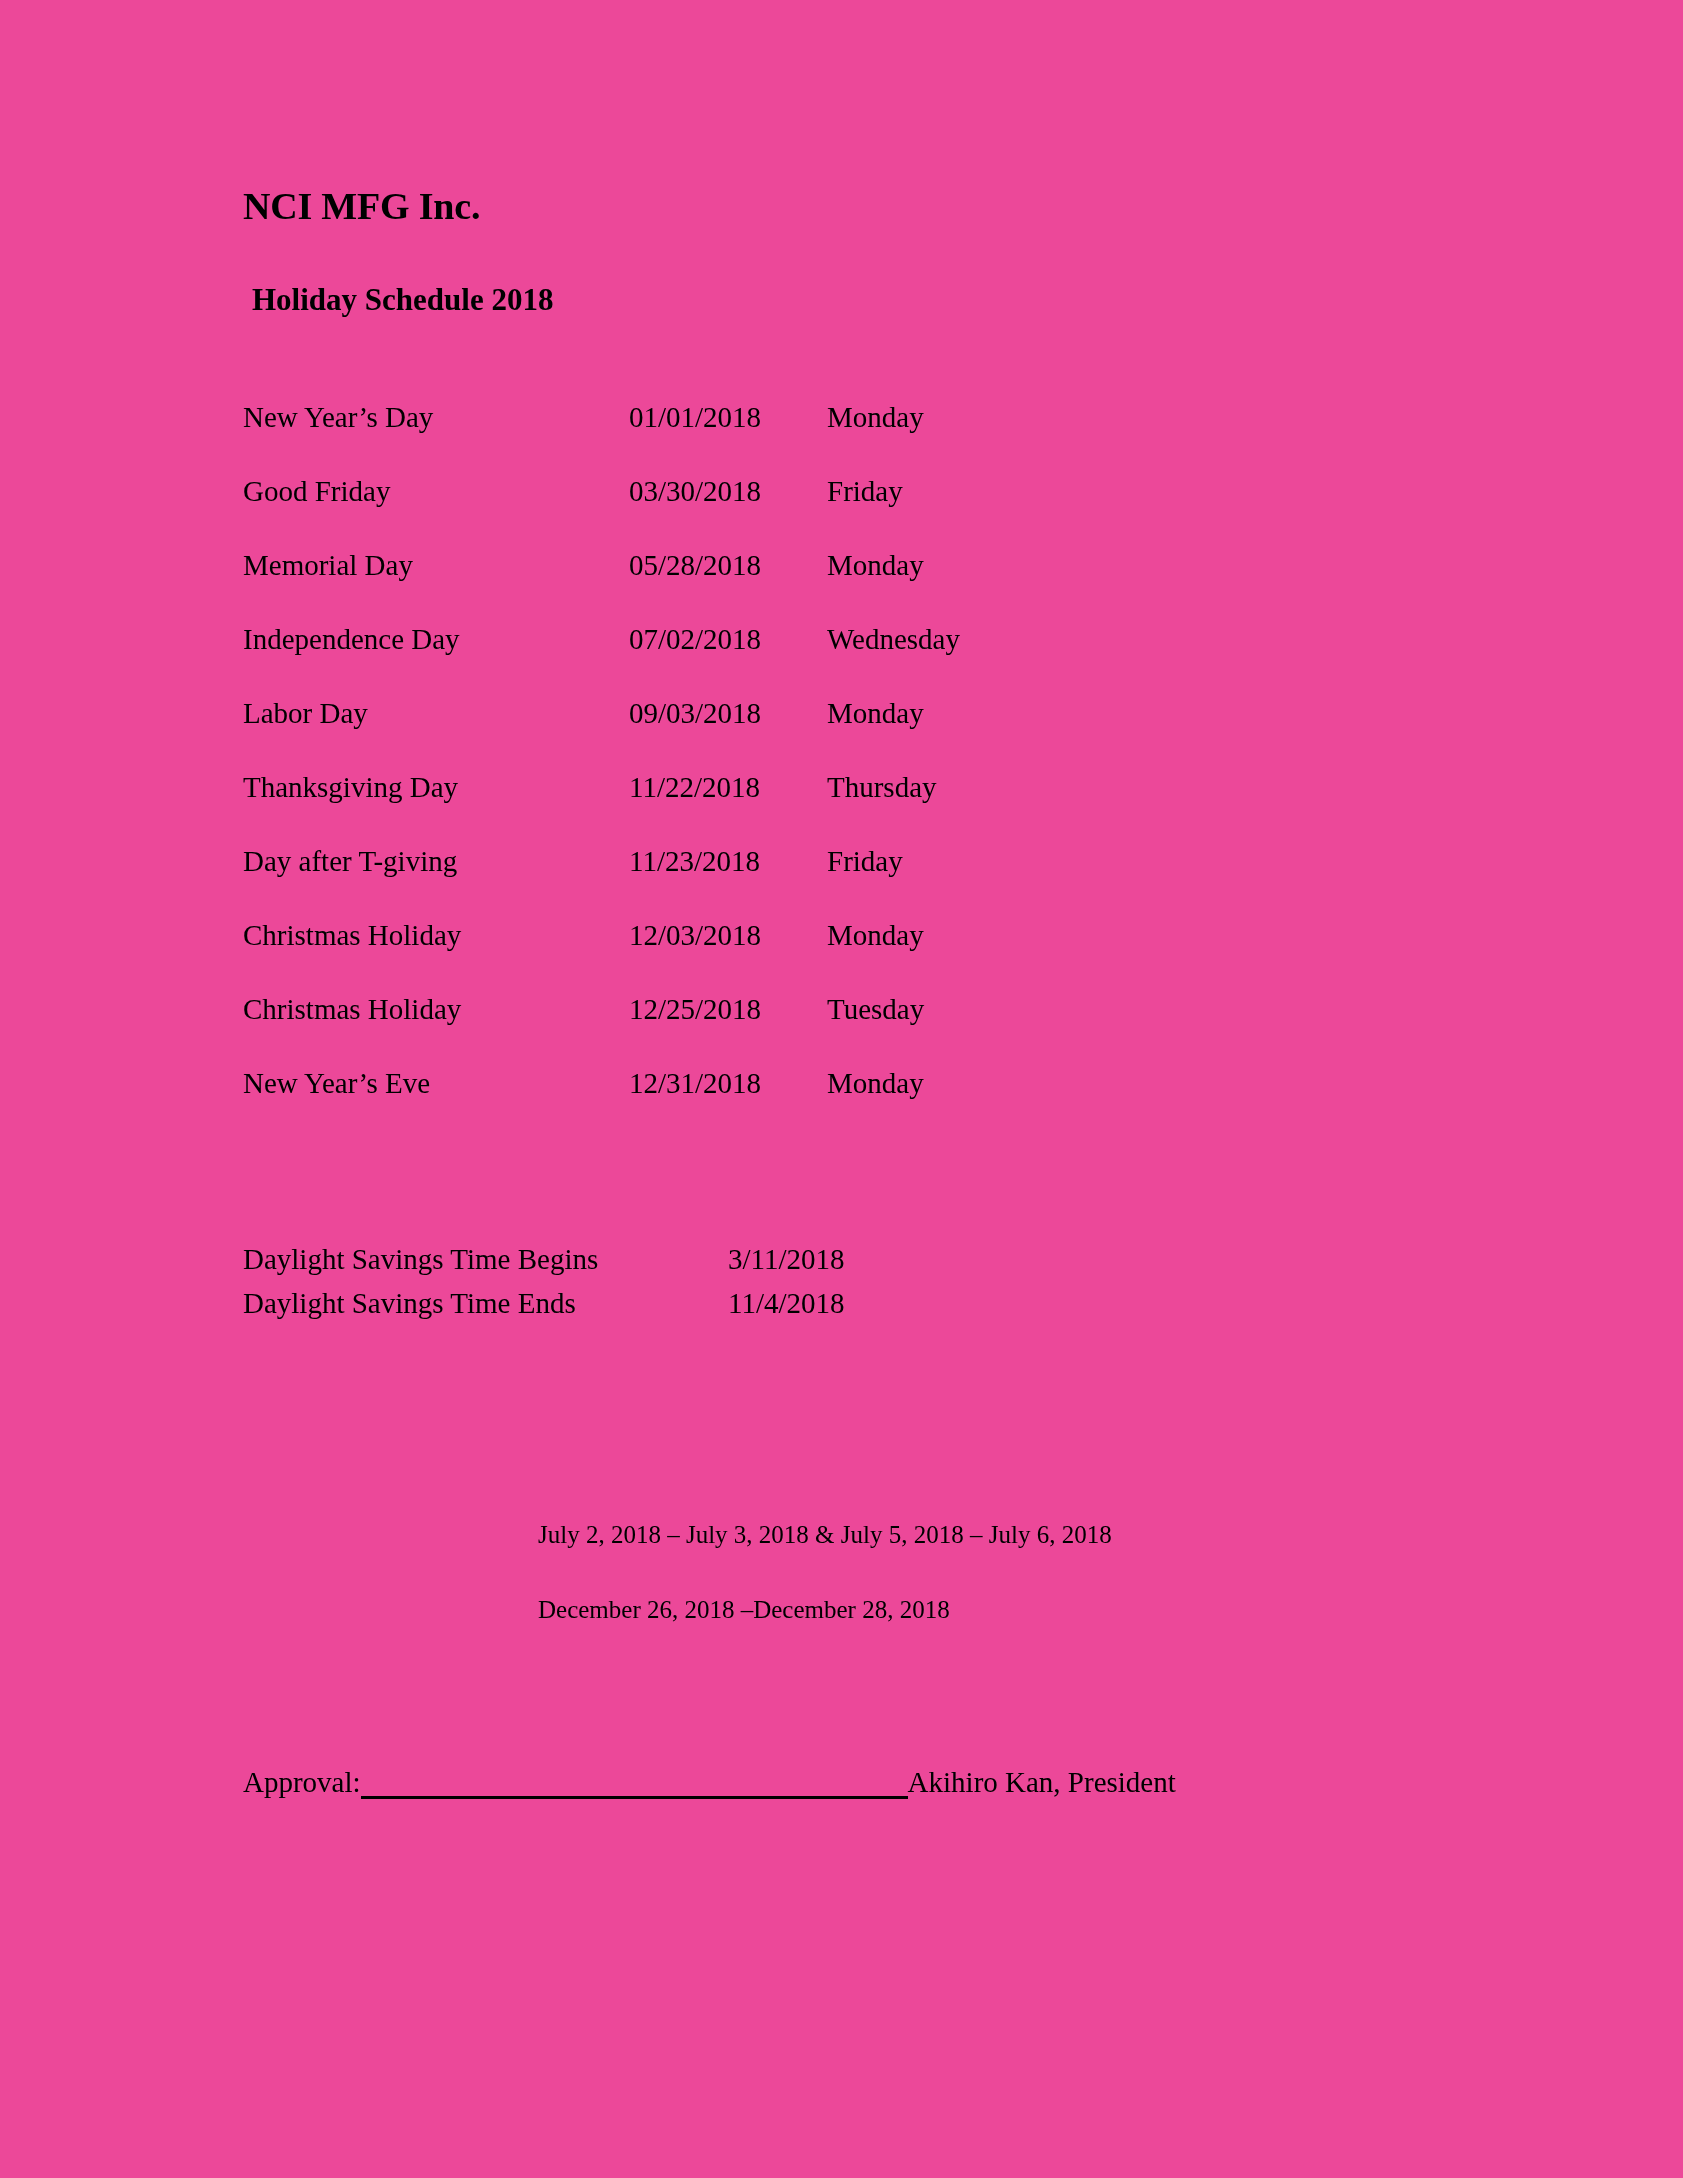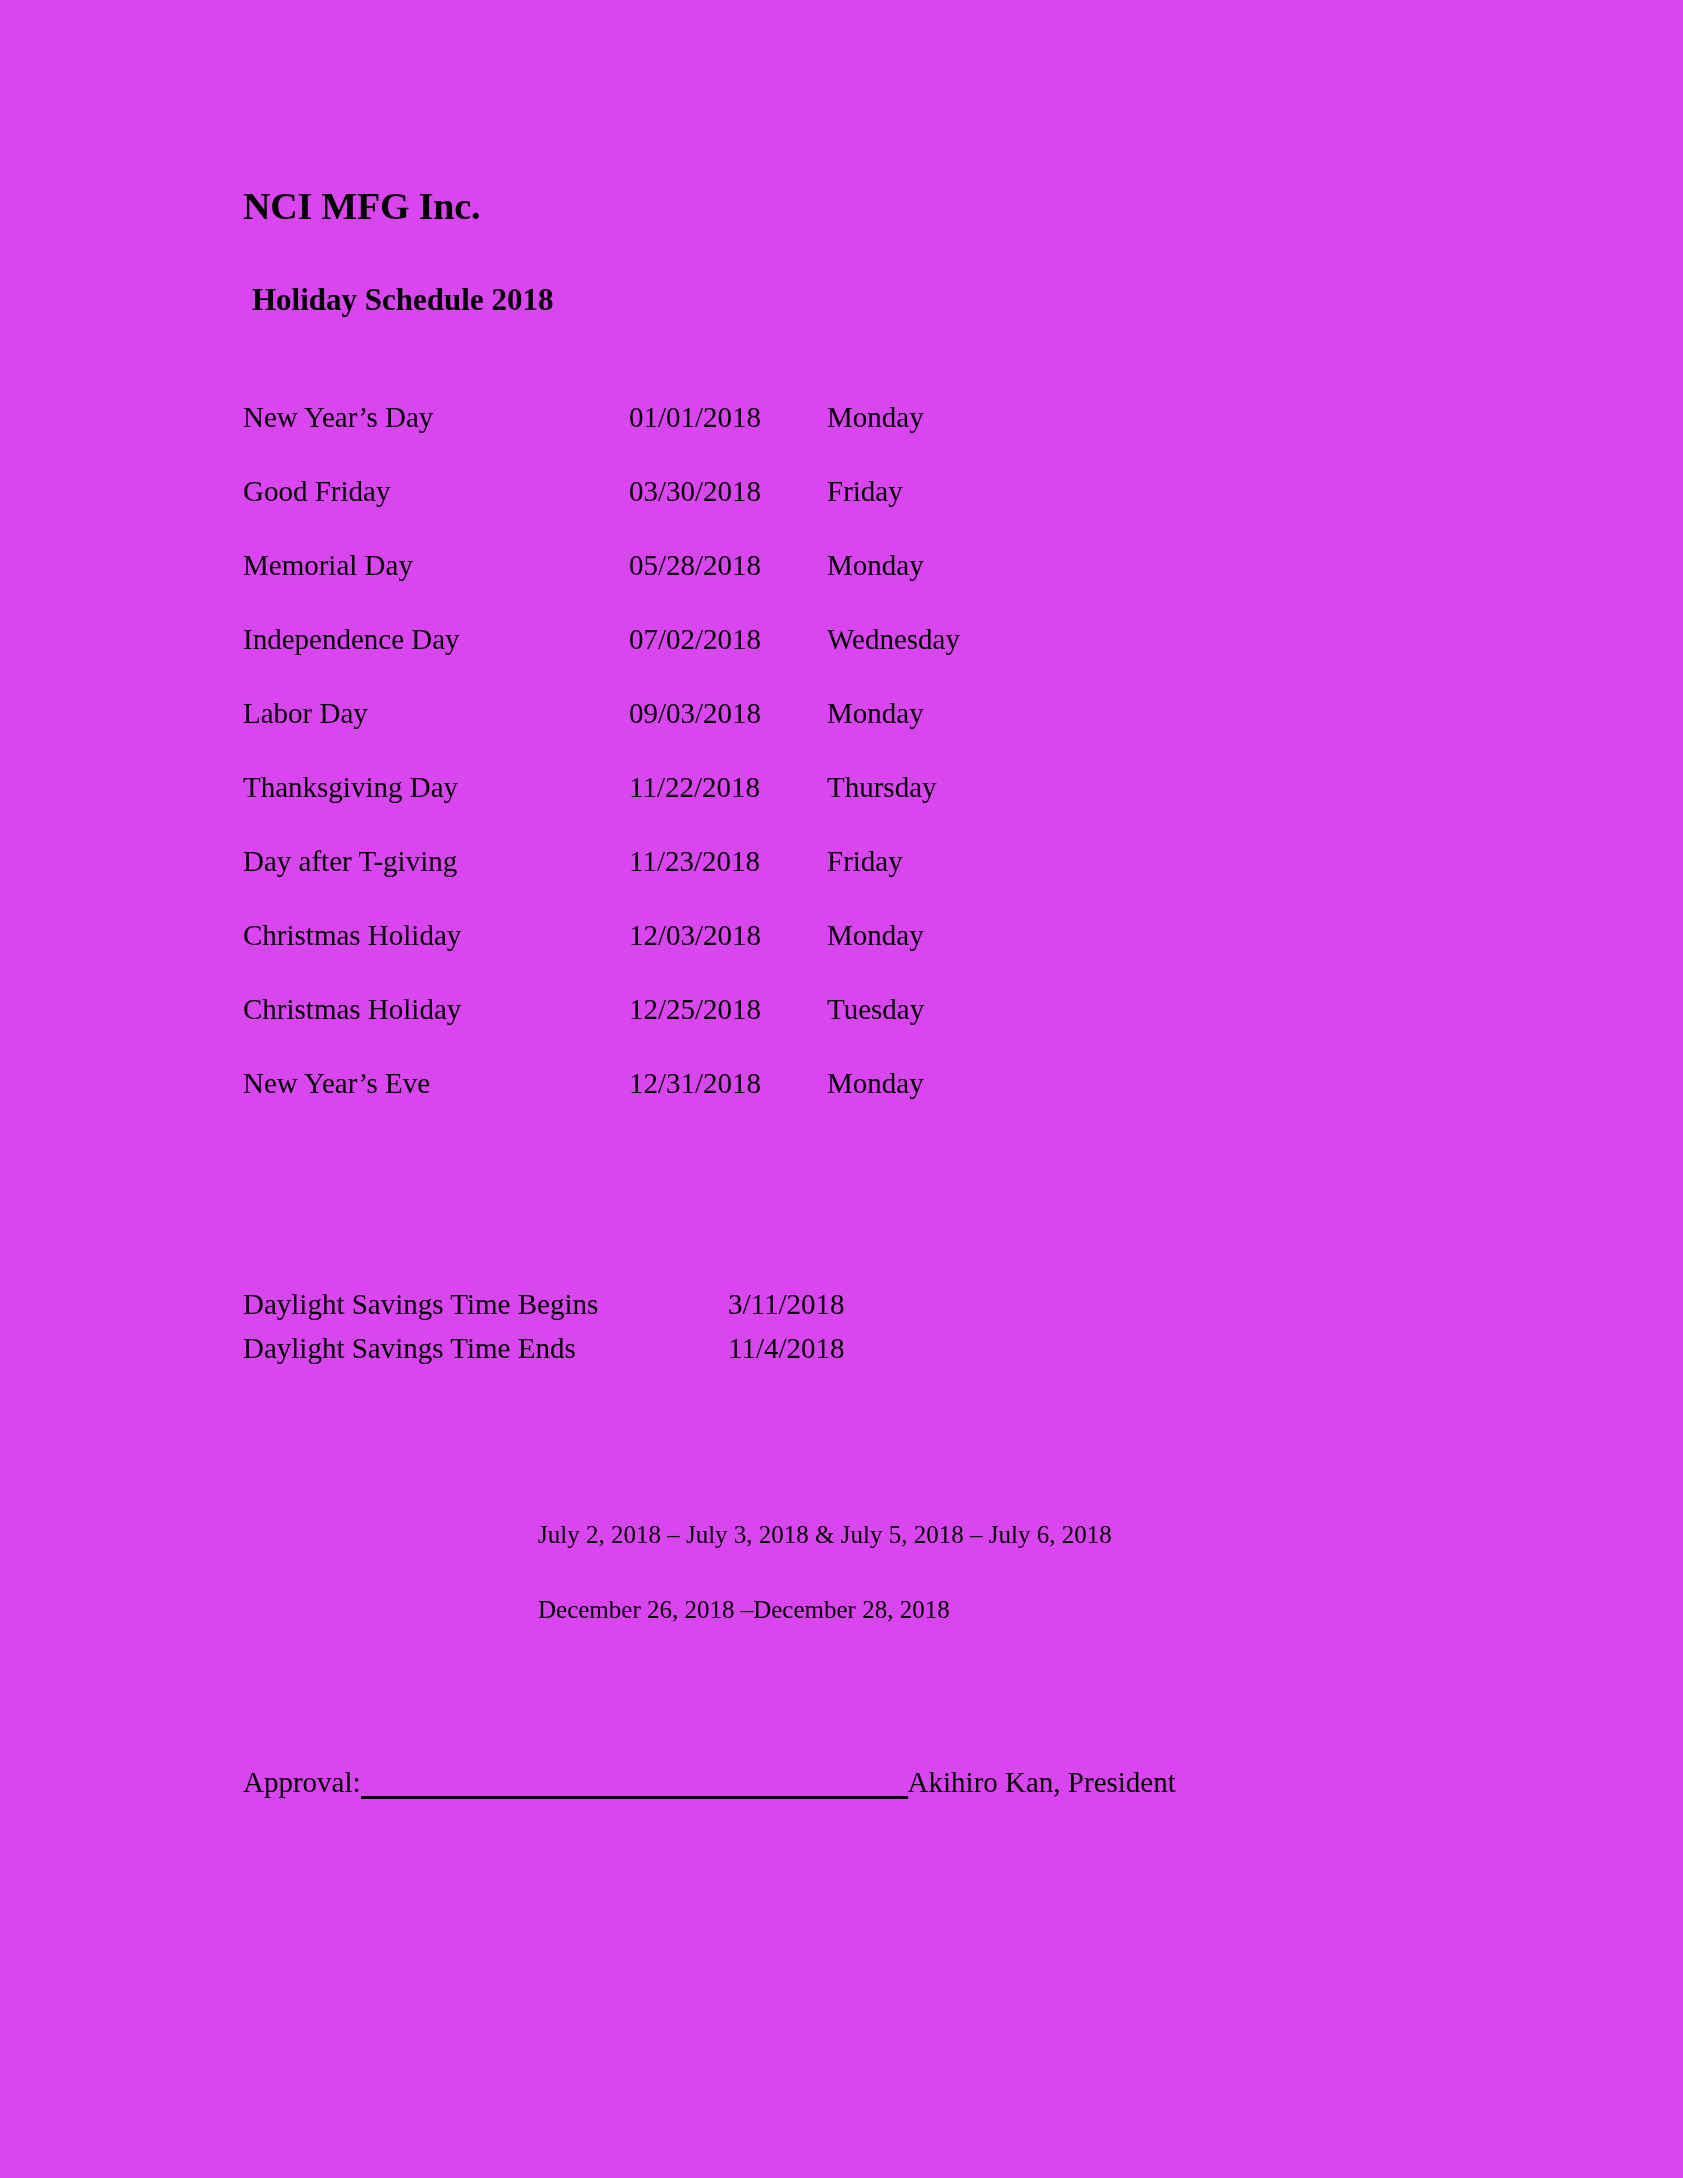--- a/index.html
+++ b/index.html
@@ -15,21 +15,21 @@
     color: #000000;
     position: relative;
     overflow: hidden;
   }
   .page {
     position: absolute;
     left: 0;
     top: 0;
     width: 1683px;
     height: 2178px;
-    background: #d946ef;
+    background: #ec4899;
   }
 
   
   .doc-title {
     position: absolute;
     left: 243px;
     top: 184px;
     font-size: 38px;
     font-weight: bold;
     letter-spacing: -0.2px;
@@ -78,21 +78,21 @@
     width: 348px;
   }
   .head-date {
     width: 176px;
   }
 
   
   .dst-block {
     position: absolute;
     left: 243px;
-    top: 1282px;
+    top: 1237px;
     font-size: 29px;
     line-height: 44px;
     width: 1188px;
   }
   .dst-line {
     position: relative;
     height: 44px;
   }
   .dst-label {
     position: absolute;

